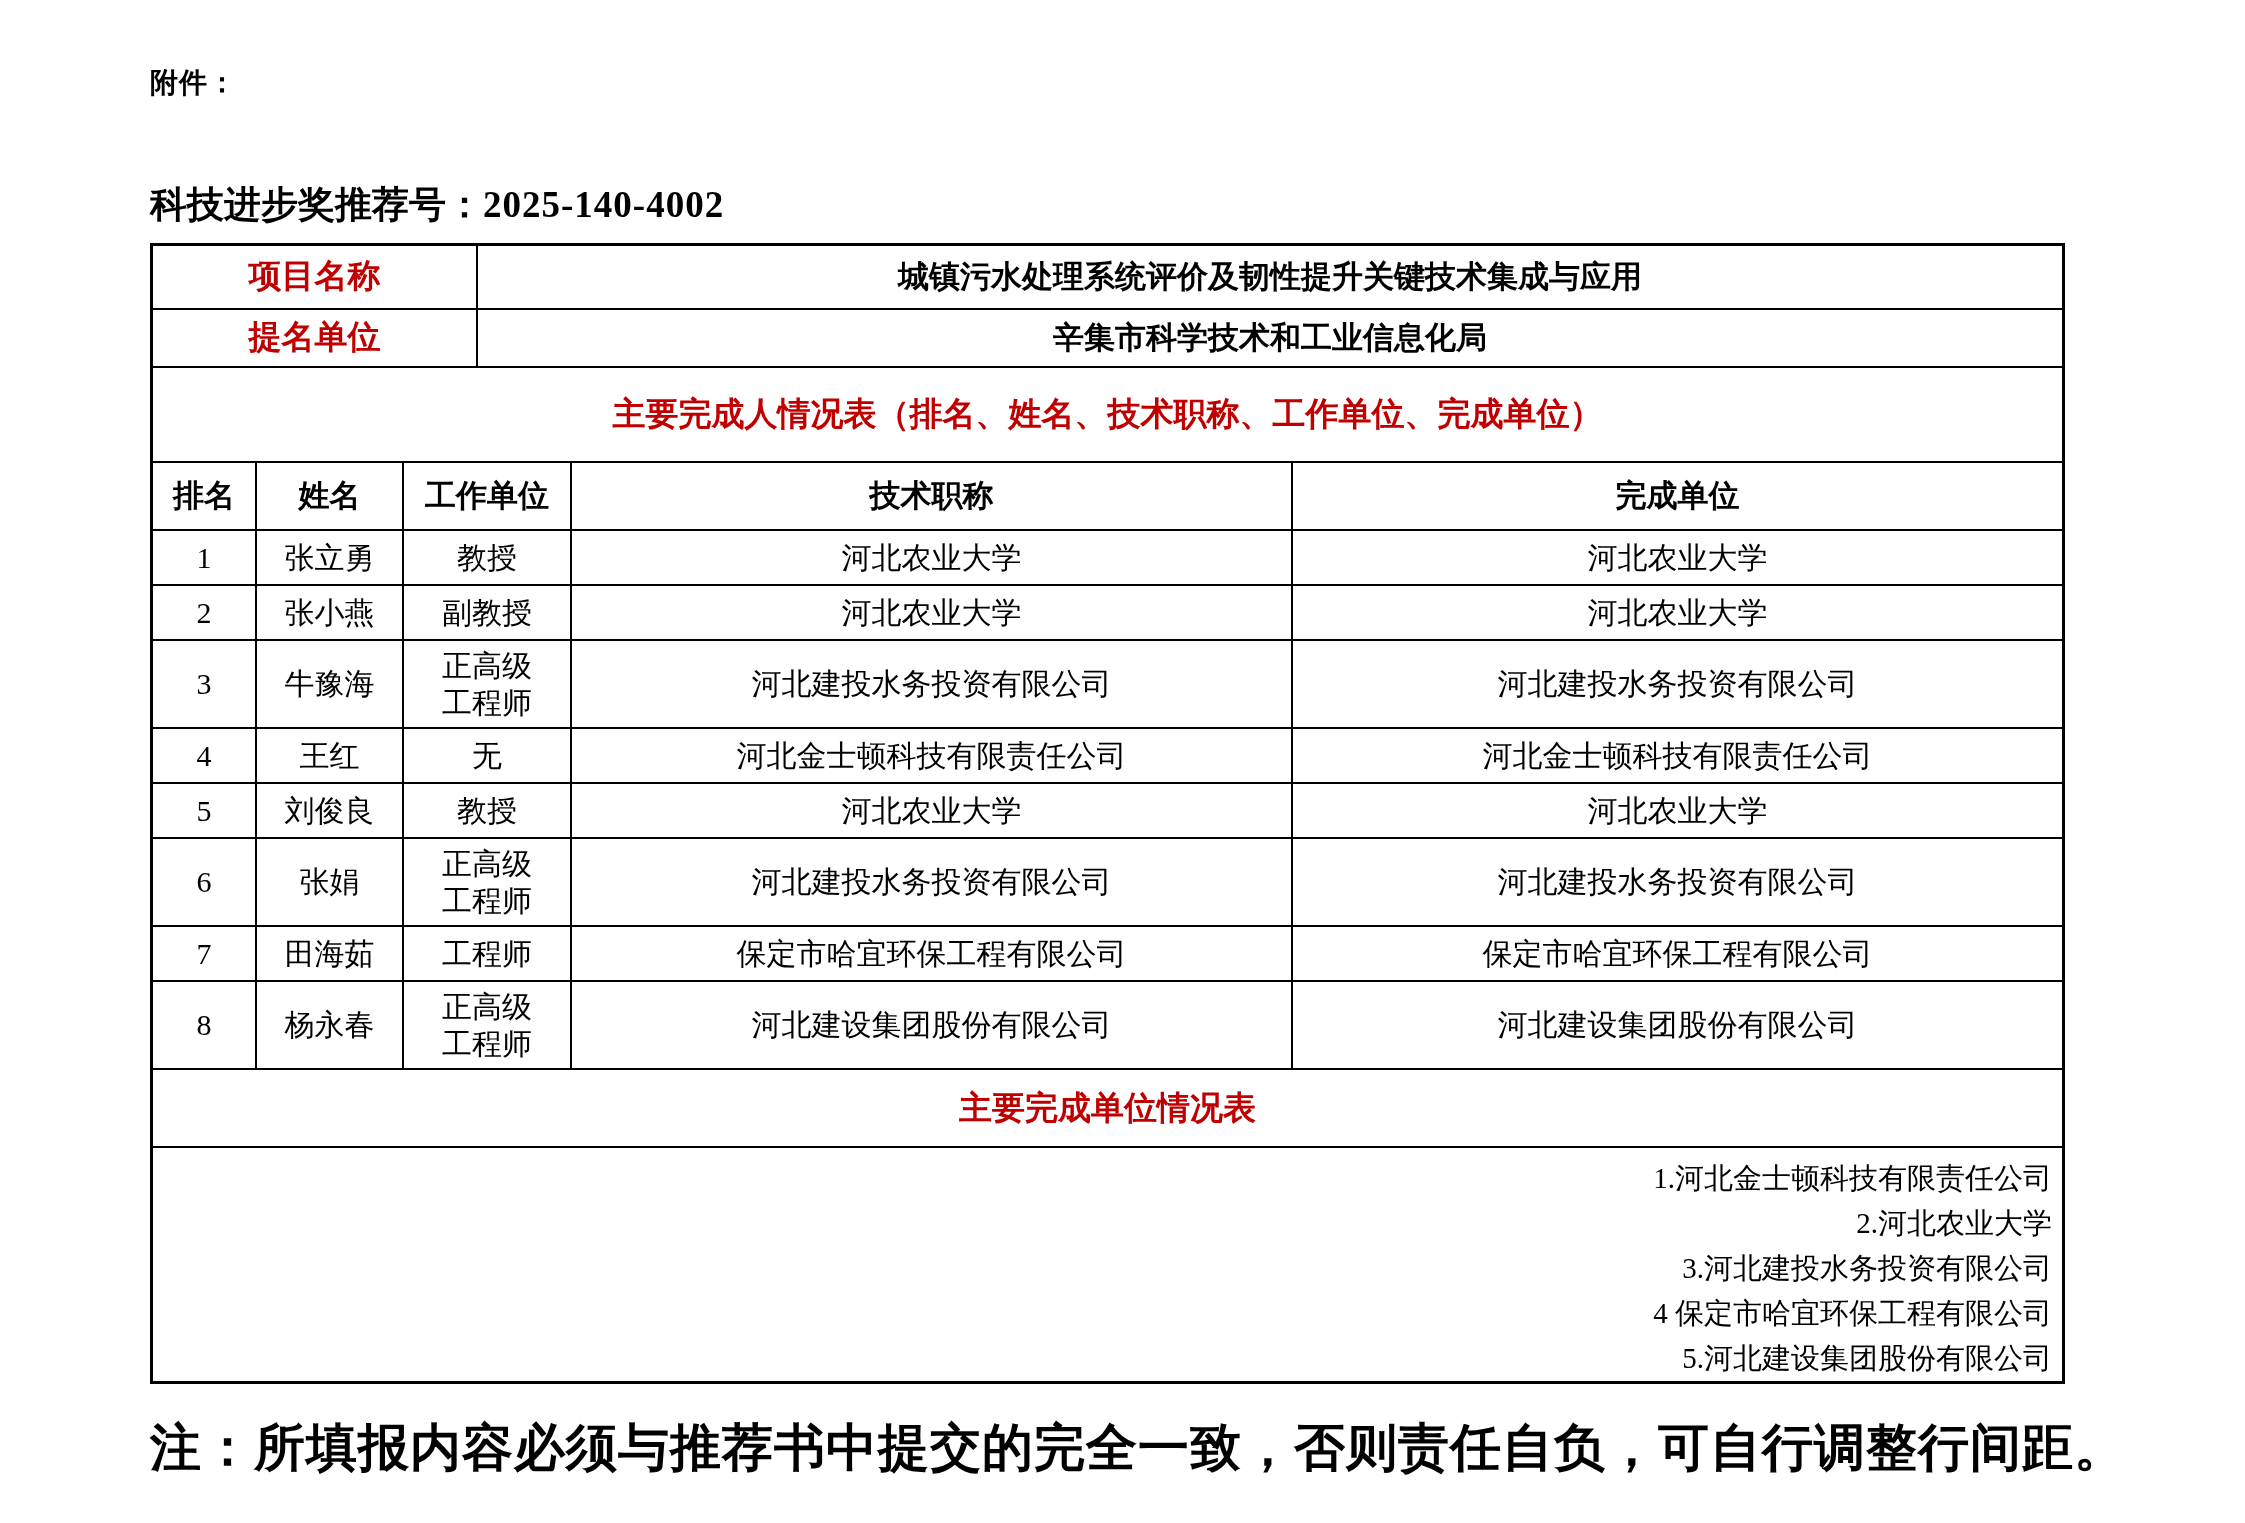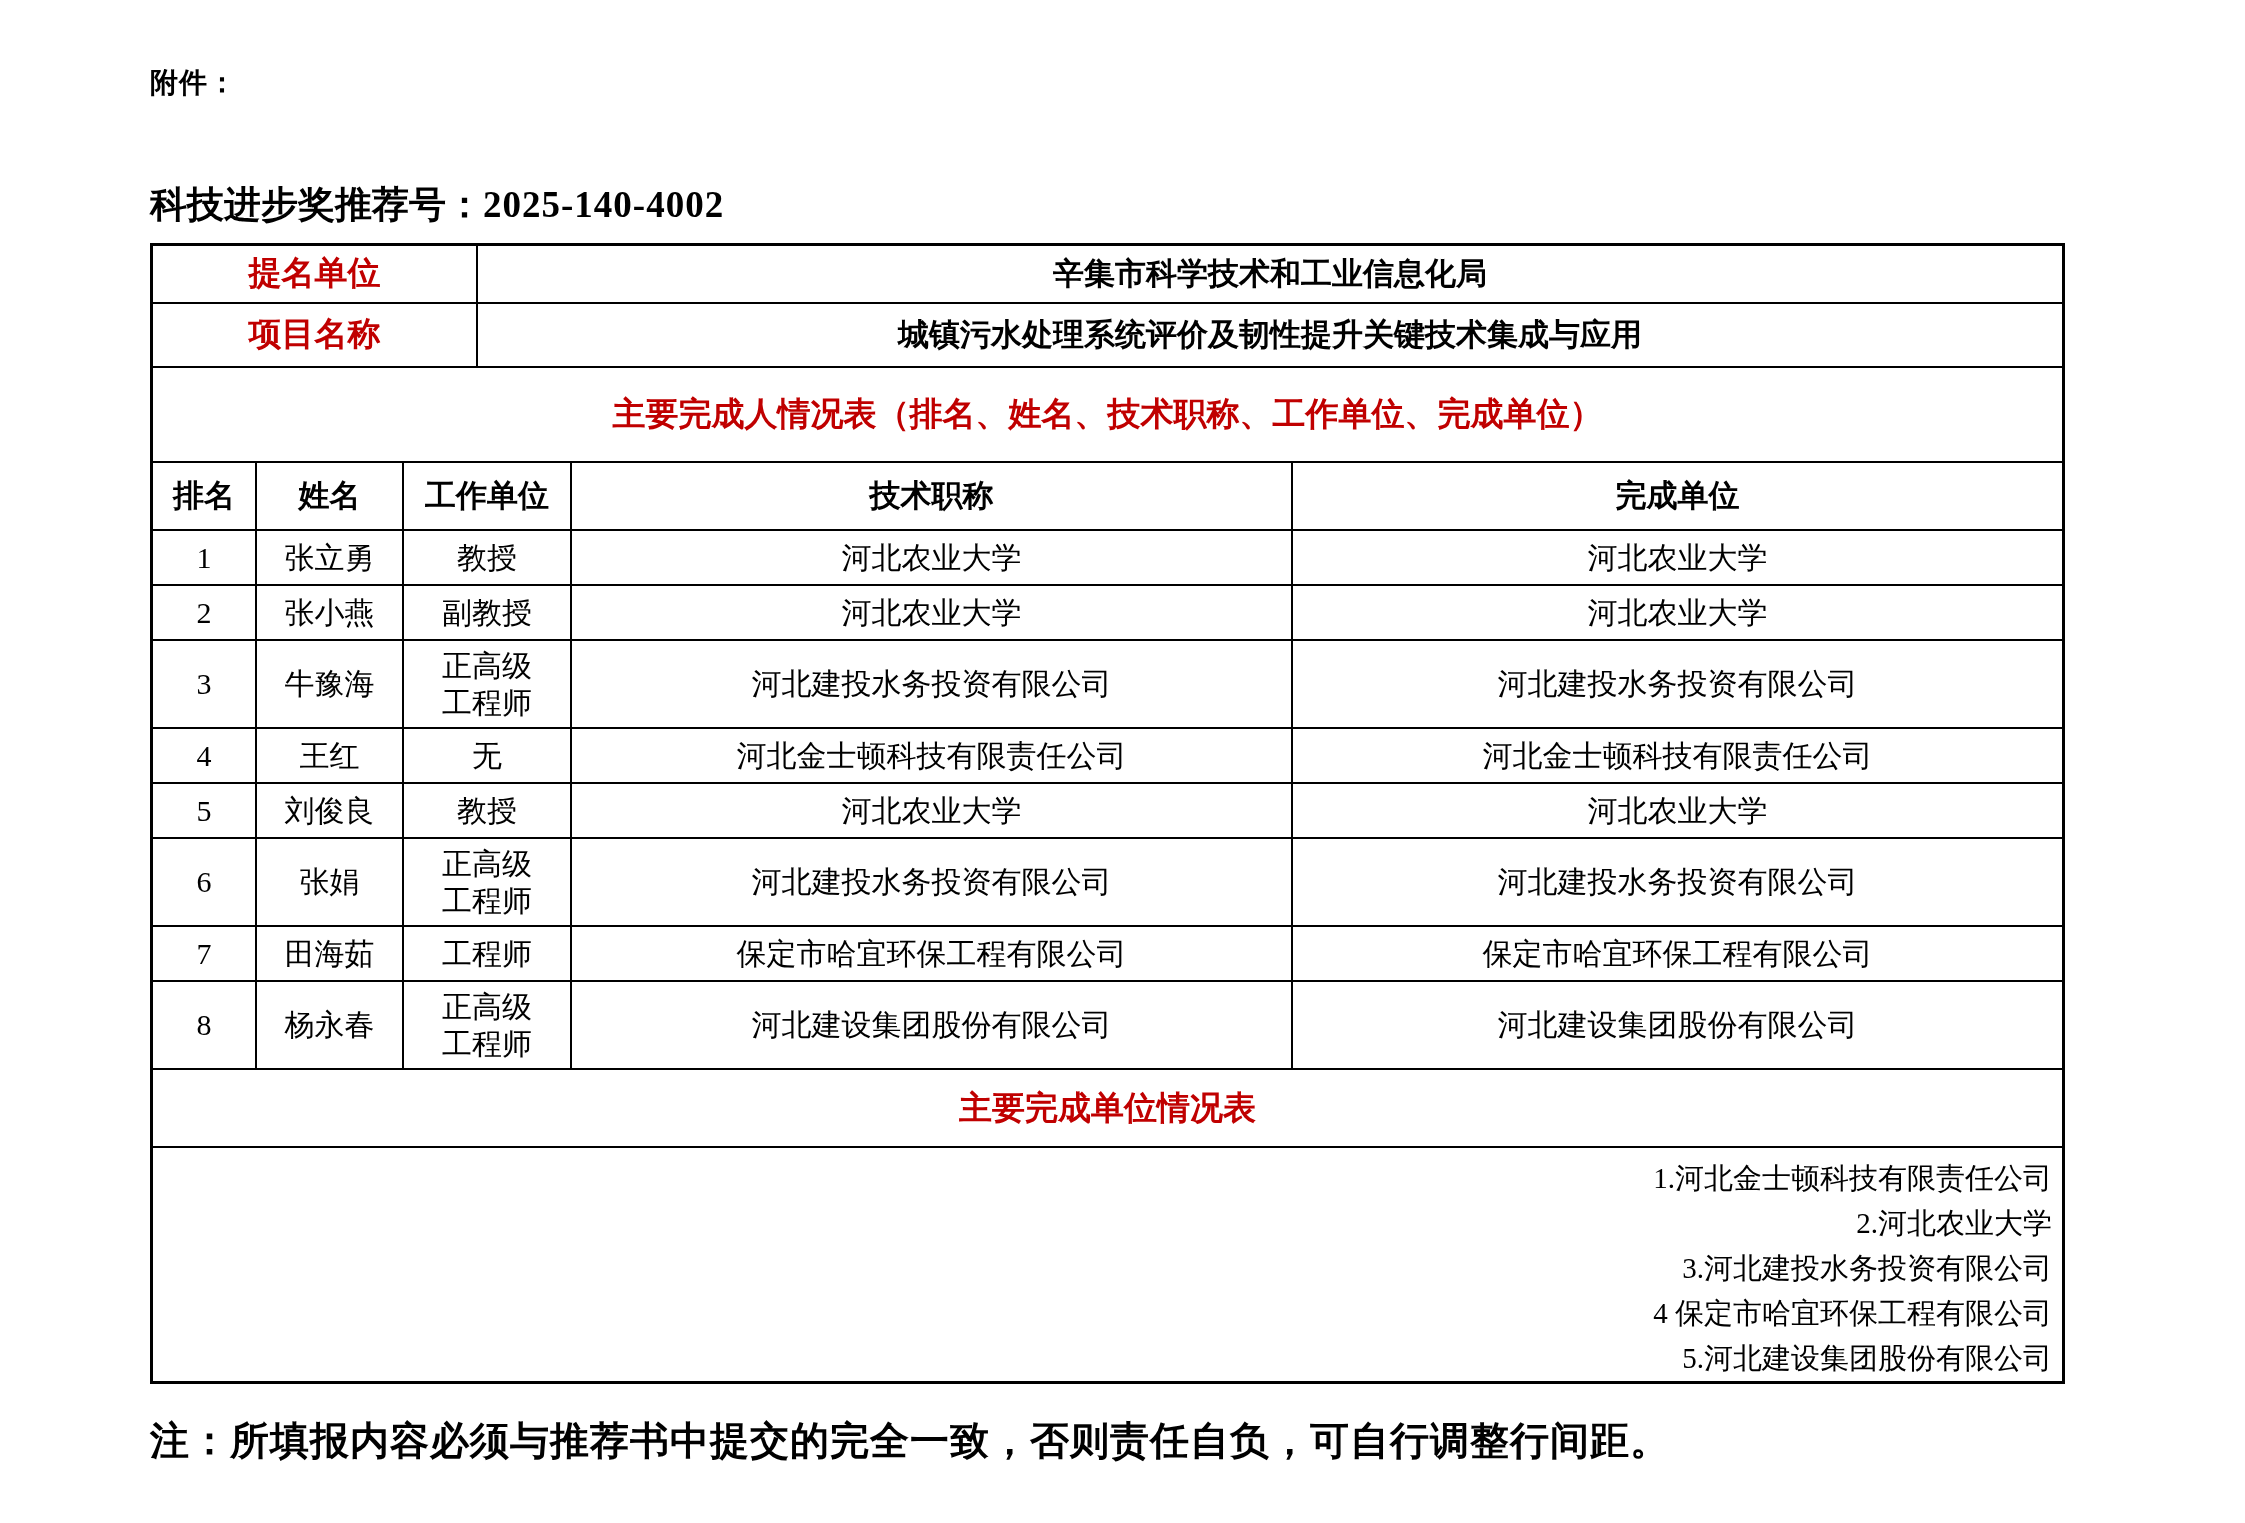--- a/index.html
+++ b/index.html
@@ -60,43 +60,43 @@
 
   .companies {
     padding:8px 10px 0 12px;
     font-size:29px; line-height:45px; text-align:right;
     min-height:226px;
   }
   .companies div { white-space:nowrap; }
 
   .note {
     position:absolute; left:150px; top:1414px;
-    font-weight:bold; font-size:39px; letter-spacing:1px;
+    font-weight:bold; font-size:51px; letter-spacing:1px;
   }
 </style>
 </head>
 <body>
 
 <div class="page">
 
   <div class="attachment">附件：</div>
 
   <div class="rec-line">
     <span>科技进步奖推荐号：</span><span class="num">2025-140-4002</span>
   </div>
 
   <div class="table-wrap">
 
+    <div class="row info-row r1">
+      <div class="cell info-label" style="color: rgb(192, 0, 0);">项目名称</div>
+      <div class="cell info-value">城镇污水处理系统评价及韧性提升关键技术集成与应用</div>
+    </div>
     <div class="row info-row r2">
       <div class="cell info-label" style="color: rgb(192, 0, 0);">提名单位</div>
       <div class="cell info-value">辛集市科学技术和工业信息化局</div>
-    </div>
-    <div class="row info-row r1">
-      <div class="cell info-label" style="color: rgb(192, 0, 0);">项目名称</div>
-      <div class="cell info-value">城镇污水处理系统评价及韧性提升关键技术集成与应用</div>
     </div>
 
     <div class="title-row ta" style="color: rgb(192, 0, 0);">主要完成人情况表（排名、姓名、技术职称、工作单位、完成单位）</div>
 
     <div class="row p-row head">
       <div class="cell">排名</div>
       <div class="cell">姓名</div>
       <div class="cell">工作单位</div>
       <div class="cell">技术职称</div>
       <div class="cell">完成单位</div>

